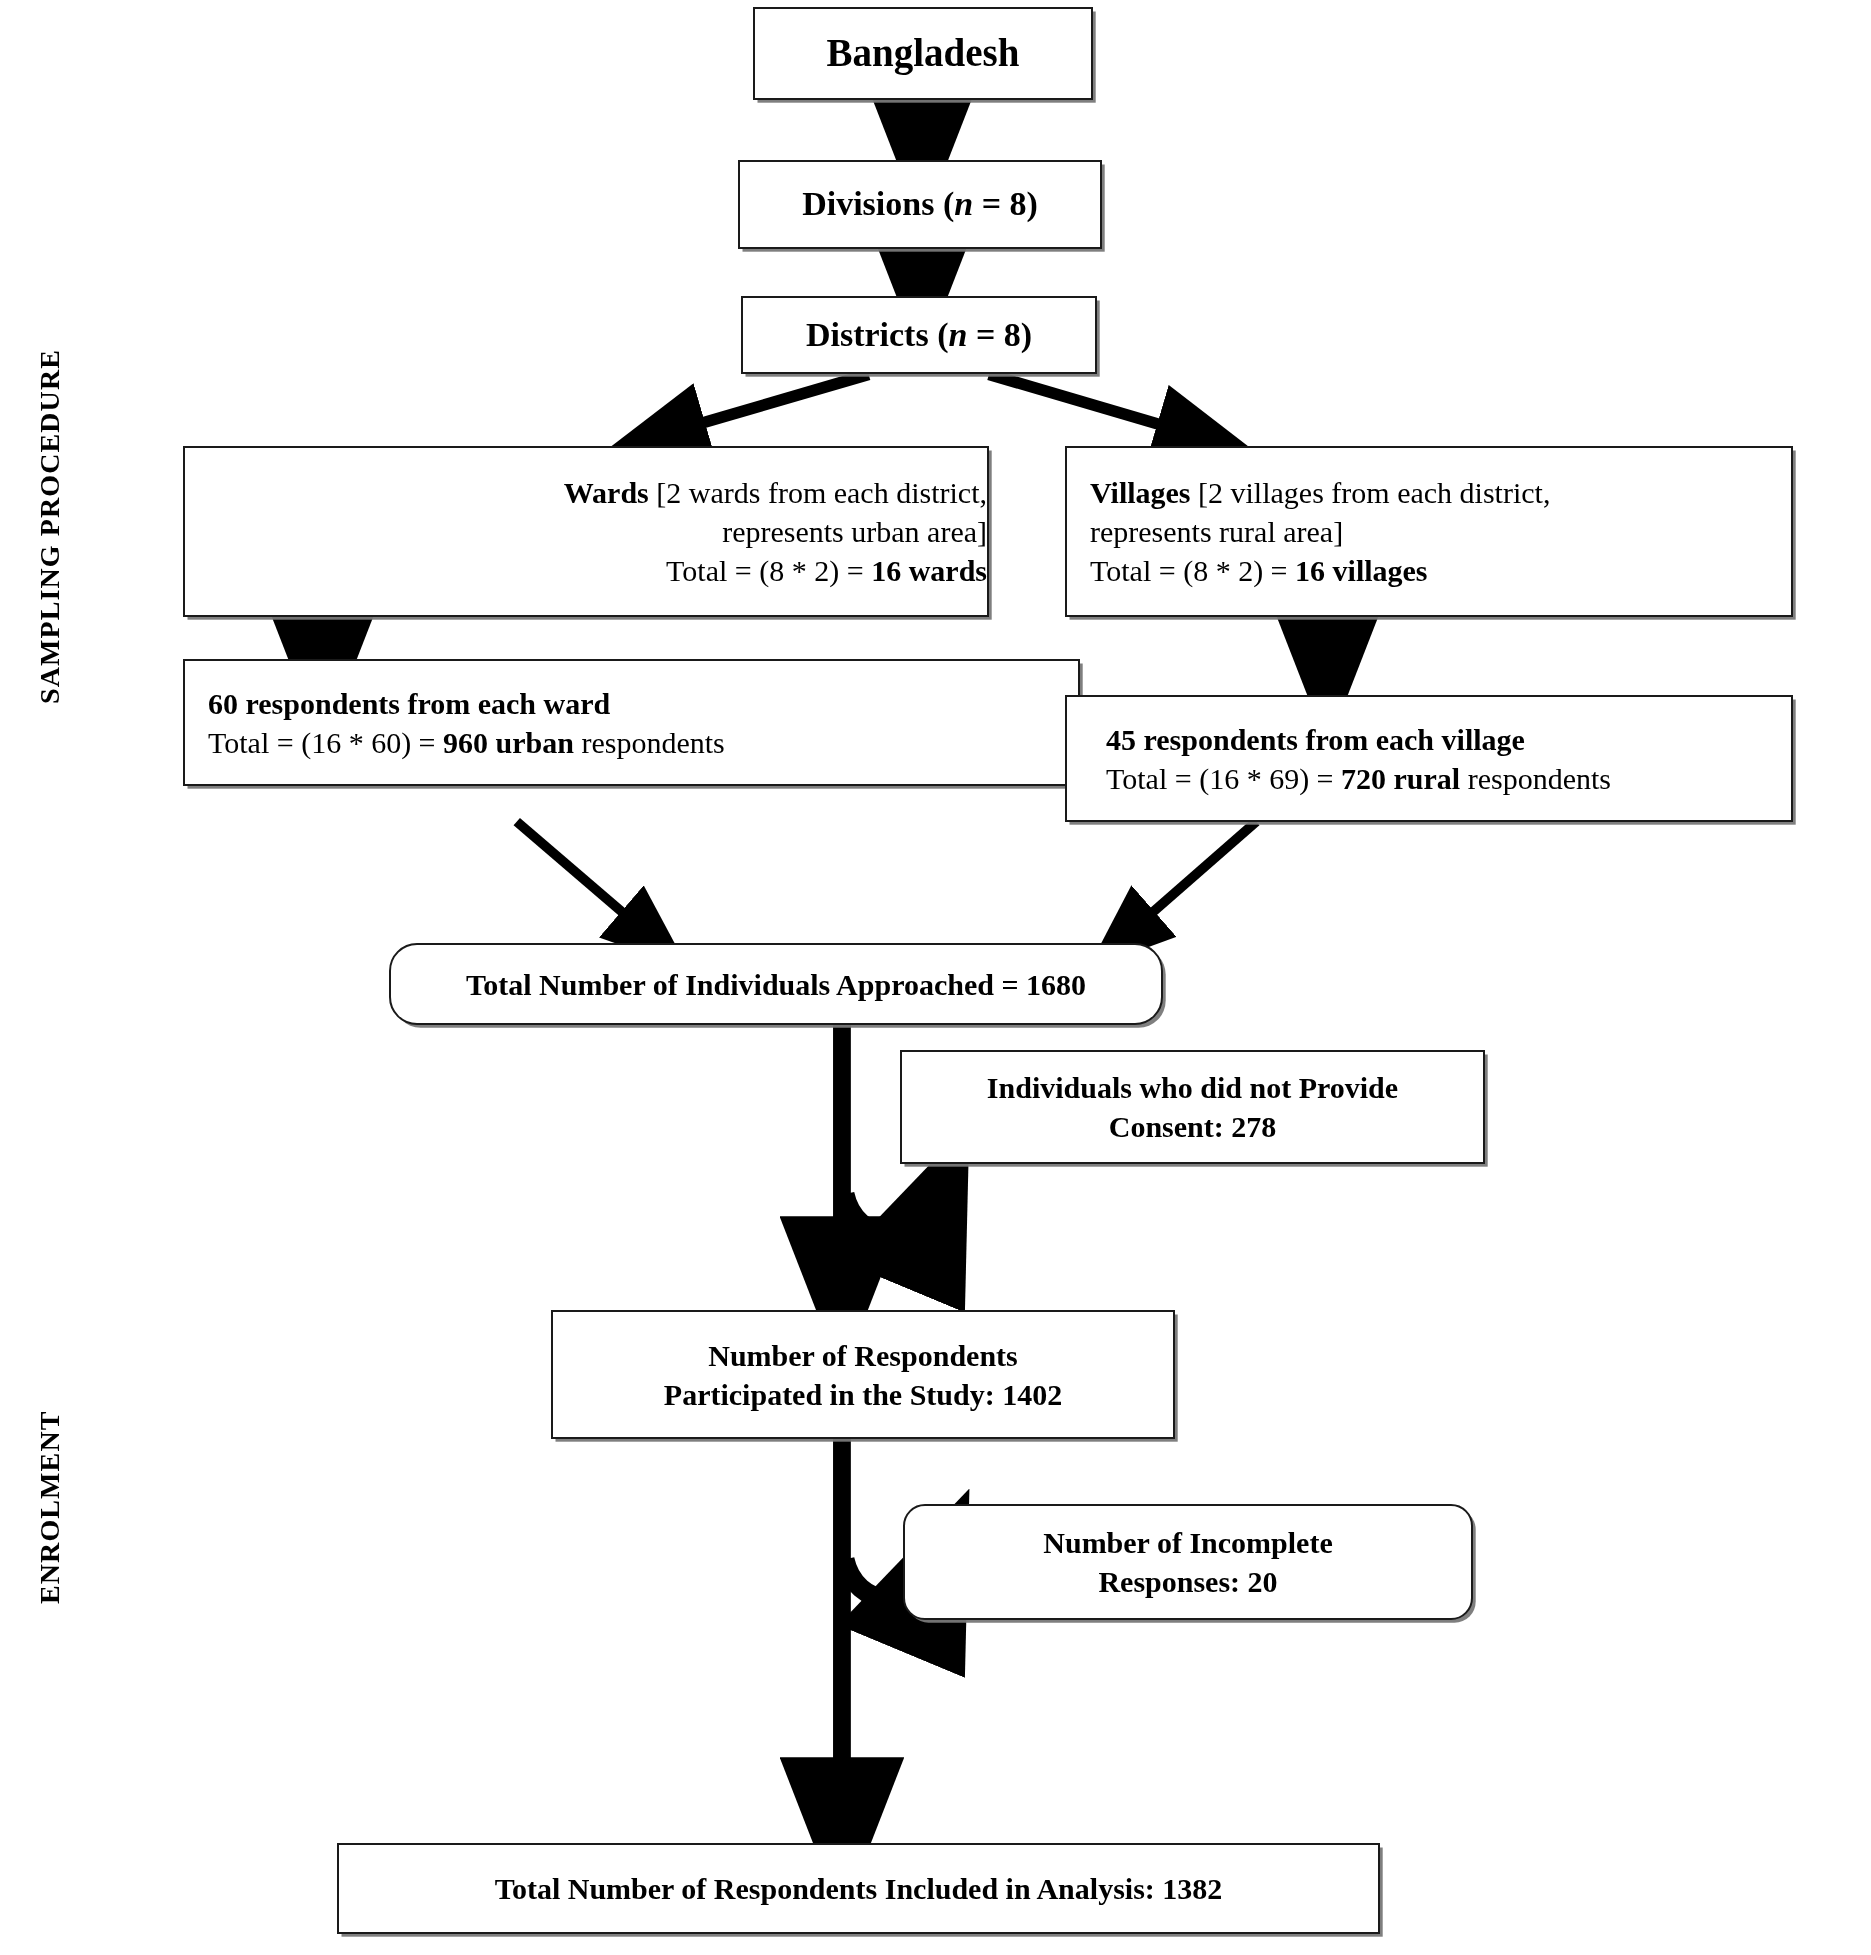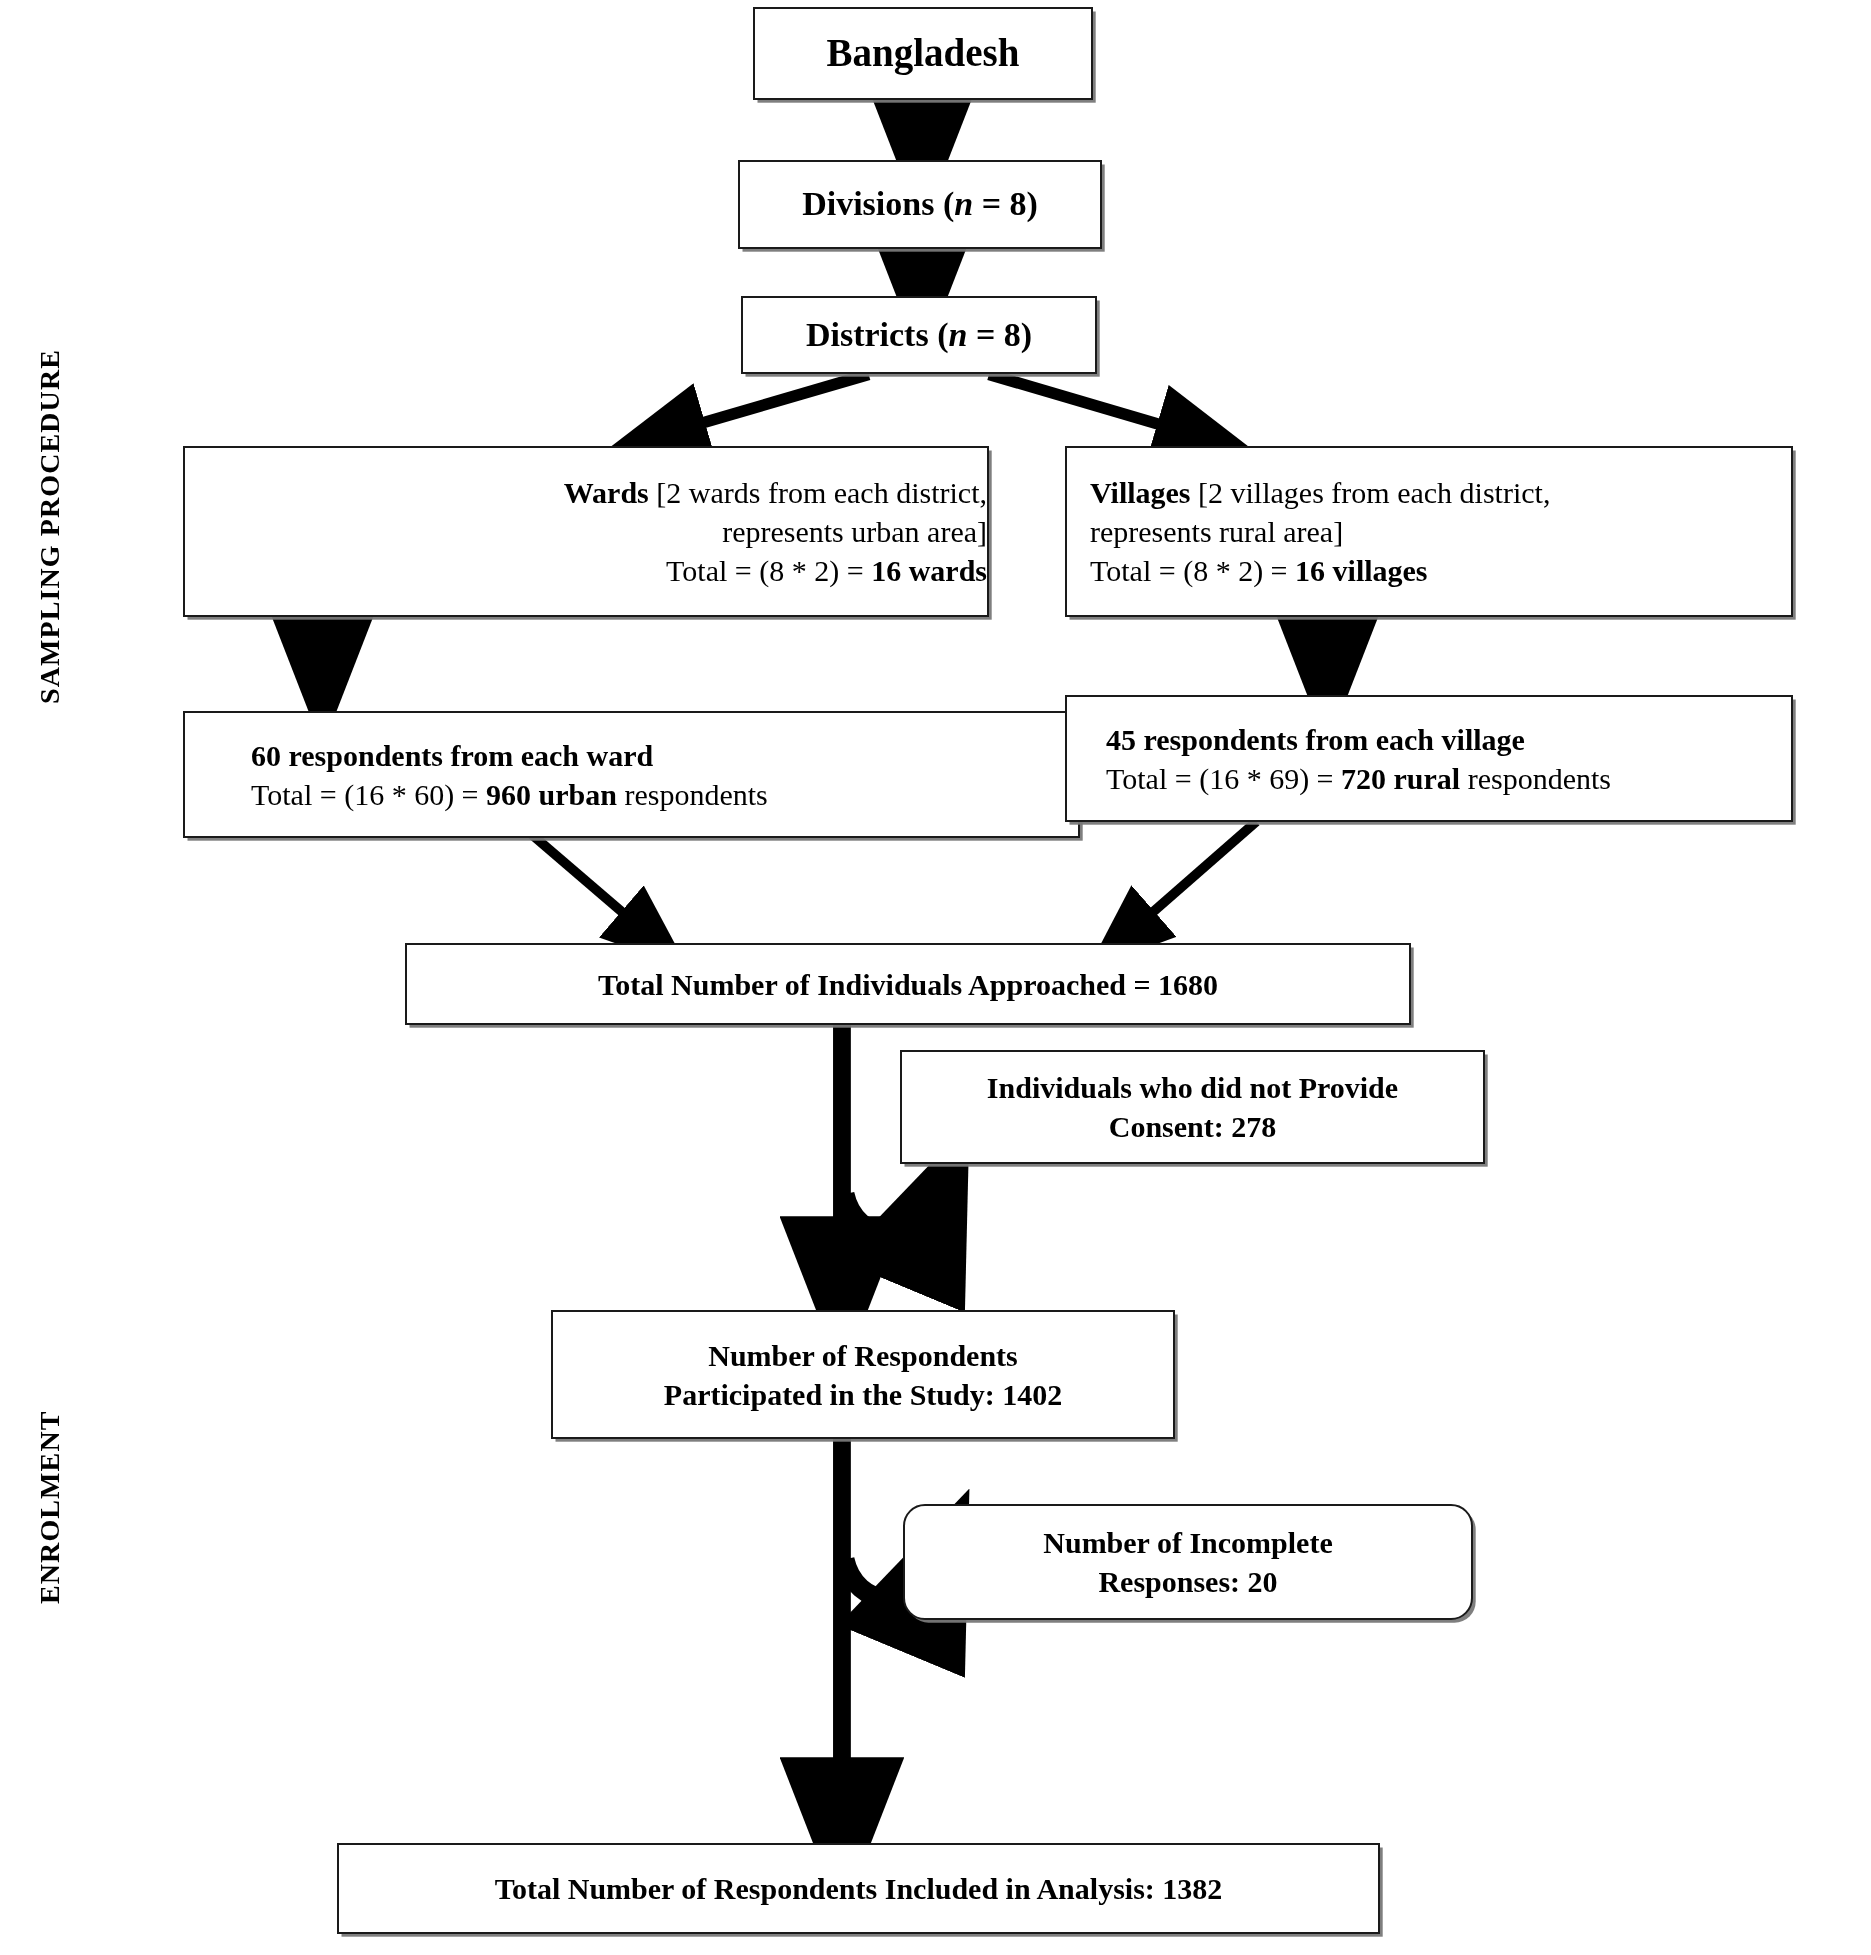--- a/index.html
+++ b/index.html
@@ -122,31 +122,31 @@
     <span class="ln">represents urban area]</span>
     <span class="ln"><span>Total = (8 * 2) = </span><span class="b">16 wards</span></span>
   </div>
 
   <div class="node left" style="left:1065px; top:446px; width:728px; height:171px;">
     <span class="ln"><span class="b">Villages</span><span> [2 villages from each district,</span></span>
     <span class="ln">represents rural area]</span>
     <span class="ln"><span>Total = (8 * 2) = </span><span class="b">16 villages</span></span>
   </div>
 
-  <div class="node left" style="left:183px; top:711px; width:897px; height:127px;padding-left:43px;">
+  <div class="node left" style="left:183px; top:659px; width:897px; height:127px;">
     <span class="ln b">60 respondents from each ward</span>
     <span class="ln"><span>Total = (16 * 60) = </span><span class="b">960 urban</span><span> respondents</span></span>
   </div>
 
   <div class="node left" style="left:1065px; top:695px; width:728px; height:127px;padding-left:16px;">
     <span class="ln b">45 respondents from each village</span>
     <span class="ln"><span>Total = (16 * 69) = </span><span class="b">720 rural</span><span> respondents</span></span>
   </div>
 
-  <div class="node center" style="left:405px; top:943px; width:1006px; height:82px;">
+  <div class="node center" style="left:389px; top:943px; width:774px; height:82px;border-radius:28px;">
     <span class="ln b">Total Number of Individuals Approached = 1680</span>
   </div>
 
   <div class="node center" style="left:900px; top:1050px; width:585px; height:114px;">
     <span class="ln b">Individuals who did not Provide</span>
     <span class="ln b">Consent: 278</span>
   </div>
 
   <div class="node center" style="left:551px; top:1310px; width:624px; height:129px;">
     <span class="ln b">Number of Respondents</span>

